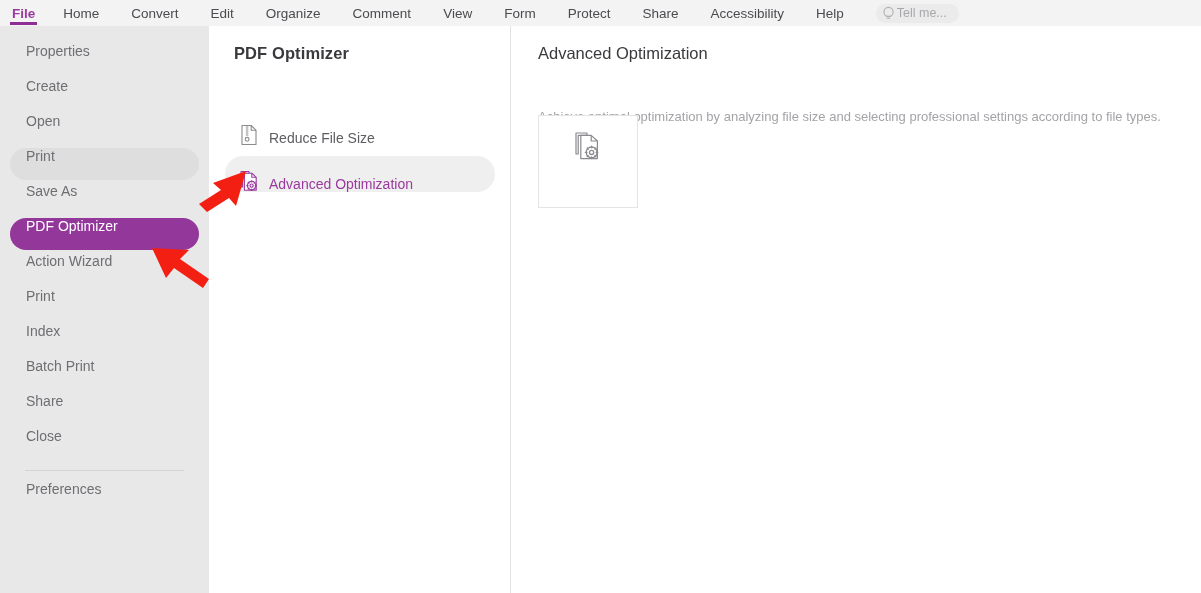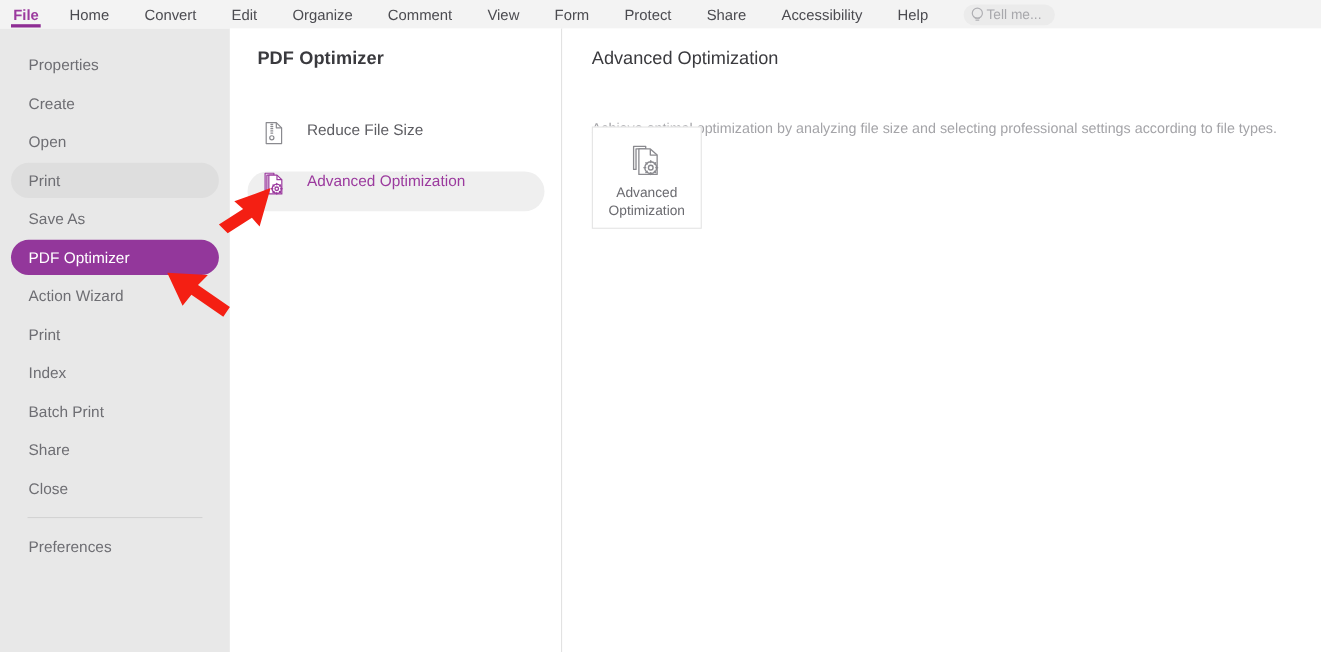--- a/index.html
+++ b/index.html
@@ -59,21 +59,21 @@
     position: absolute; left: 0; top: 26px;
     width: 209px; height: 567px;
     background: #e8e8e8;
     padding-top: 14px;
   }
   .side-item {
     position: relative;
     height: 32px;
     margin: 3px 10px;
     padding-left: 16px;
-    display: flex; align-items: center;
+    display: flex; align-items: flex-start;
     font-size: 14px;
     color: #6e6e73;
     border-radius: 16px;
     cursor: default;
     white-space: nowrap;
   }
   .side-item.hovered { background: #dedede; }
   .side-item.selected {
     background: #93379b;
     color: #ffffff;
@@ -98,21 +98,21 @@
     font-weight: 600;
     letter-spacing: 0.1px;
     white-space: nowrap;
   }
   .mid-list {
     position: absolute; left: 16px; top: 84px;
     width: 270px;
   }
   .mid-row {
     height: 36px;
-    display: flex; align-items: flex-start; gap: 20px;
+    display: flex; align-items: flex-end; gap: 10px;
     padding-left: 14px;
     border-radius: 18px;
     font-size: 14px;
     color: #5d5d62;
     margin-bottom: 10px;
     cursor: default;
     white-space: nowrap;
   }
   .mid-row.selected {
     background: #efefef;
@@ -302,24 +302,20 @@
     <div class="card">
       <svg class="card-ico" viewBox="0 0 30 32">
         <path d="M3 3 h11 V5.4 H5.2 V24 H3 Z" fill="#ffffff" stroke="#8a8a8f" stroke-width="1.2" stroke-linejoin="round"></path>
         <path d="M7.8 5.4 h10.4 L24.4 11 V28.6 H7.8 Z" fill="#ffffff" stroke="#8a8a8f" stroke-width="1.2" stroke-linejoin="round"></path>
         <path d="M18.2 5.4 V11 H24.4" fill="none" stroke="#8a8a8f" stroke-width="1.2" stroke-linejoin="round"></path>
         <circle cx="18.6" cy="22.4" r="5.4" fill="#ffffff" stroke="#8a8a8f" stroke-width="1.3"></circle>
         <circle cx="18.6" cy="22.4" r="2.1" fill="none" stroke="#8a8a8f" stroke-width="1.3"></circle>
         <path d="M18.6 16.2 v1.6 M18.6 27 v1.6 M12.4 22.4 h1.6 M23.2 22.4 h1.6
                  M14.2 18 l1.1 1.1 M21.9 25.7 l1.1 1.1 M23 18 l-1.1 1.1 M15.3 25.7 l-1.1 1.1" stroke="#8a8a8f" stroke-width="1.3" stroke-linecap="round"></path>
       </svg>
-      <div class="card-label">
-        <div>Advanced</div>
-        <div>Optimization</div>
-      </div>
     </div>
   </div>
 
   <svg class="arrows" viewBox="0 0 1201 593">
 
     <g>
       <path d="M246 171 L213 183 L221 190 L199 204 L207 212 L229 198 L236 206 Z" fill="#f41f13"></path>
     </g>
 
     <g>

